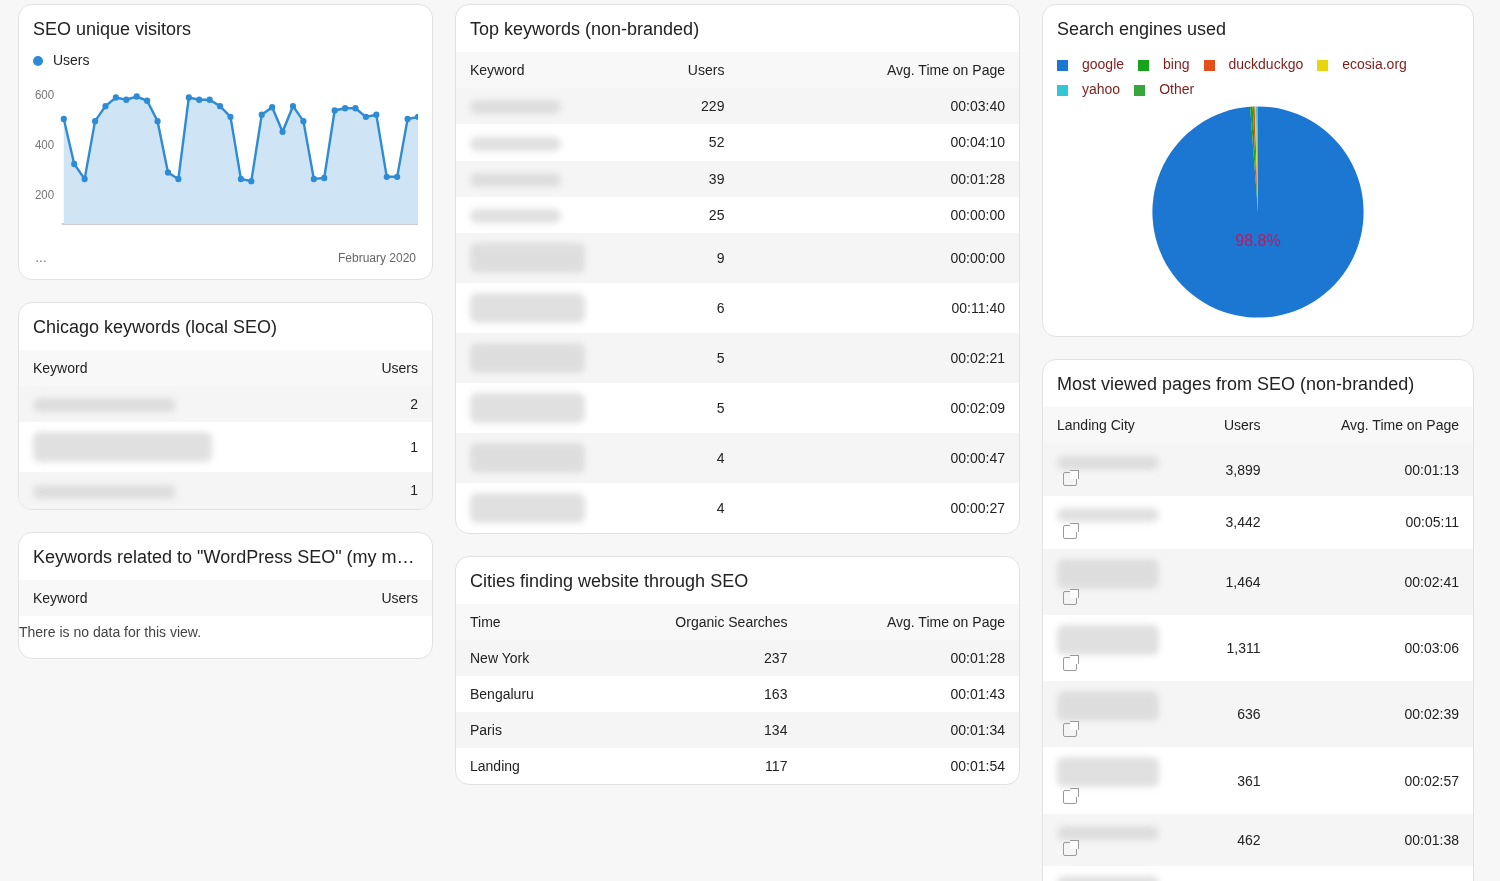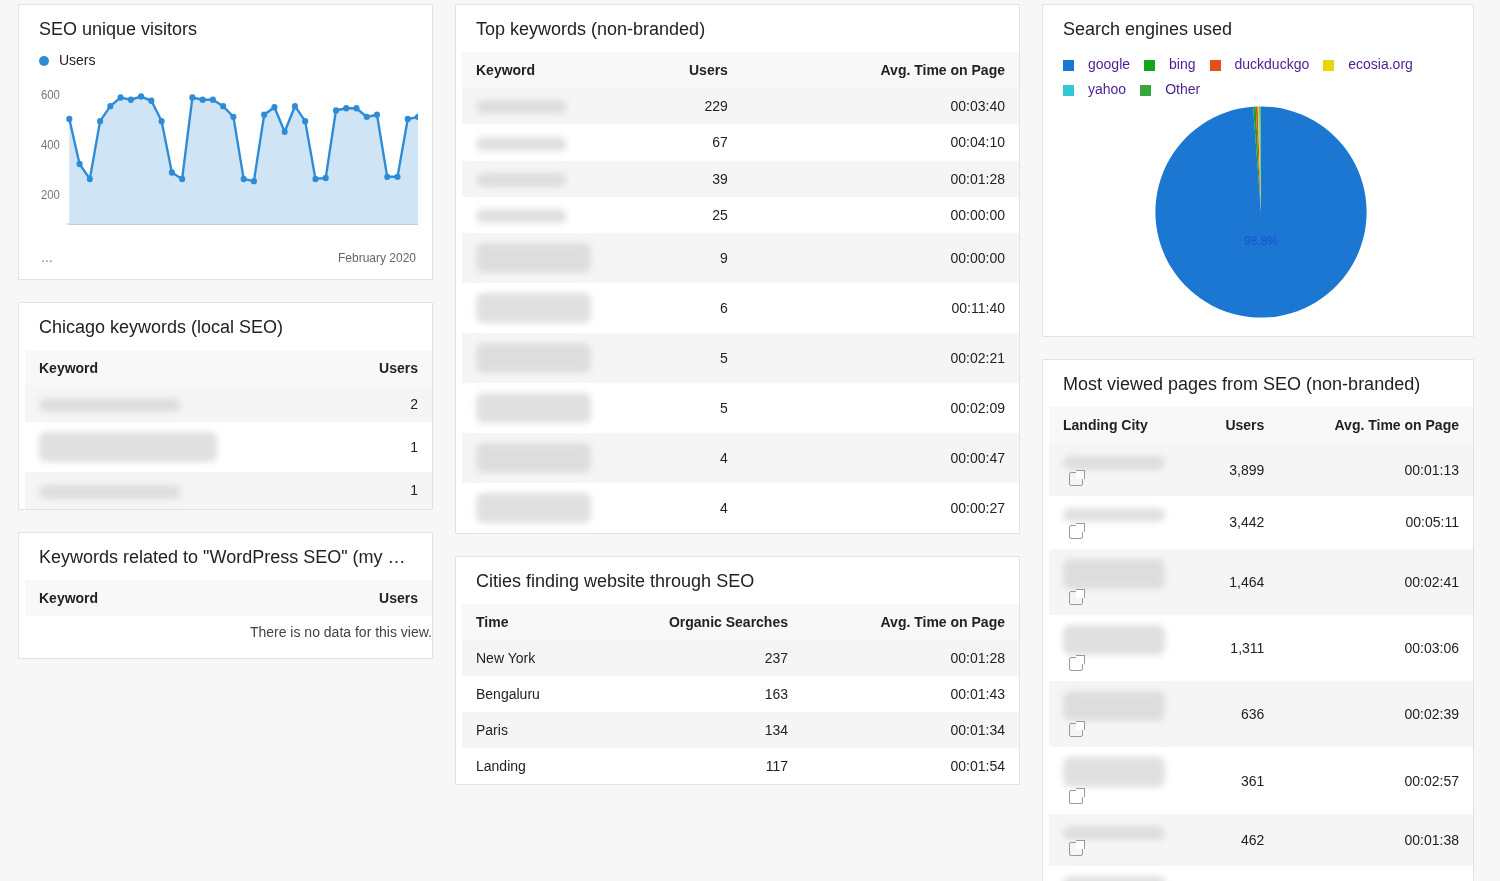--- a/index.html
+++ b/index.html
@@ -24,60 +24,59 @@
     display:grid;
     grid-template-columns: 415px 565px 432px;
     gap:22px;
     padding:4px 18px 0 18px;
     width:1500px;
   }
   .col{display:flex;flex-direction:column;gap:22px;min-width:0;}
   .card{
     background:var(--card);
     border:1px solid var(--border);
-    border-radius:1px;
+    border-radius:14px;
     overflow:hidden;
-    padding-left:6px;
   }
   .card-title{
     font-size:18px;
     padding:14px 14px 12px 14px;
   }
   table{width:100%;border-collapse:collapse;}
   th,td{padding:10px 14px;text-align:left;}
-  th{font-weight:700;}
+  th{font-weight:400;}
   th.right, td.right{text-align:right;}
   tbody tr:nth-child(odd){background:var(--row);}
   .blurred{
     display:inline-block;
     background:#d6d6d6;
     height:14px;
     width:70%;
     border-radius:7px;
     filter:blur(3px);
     opacity:.75;
     vertical-align:middle;
   }
   .blurred.tall{height:30px;}
   .blurred.long{width:88%;}
-  .nodata{padding:8px 0 18px 0;text-align:right;color:#444;}
+  .nodata{padding:8px 0 18px 0;text-align:left;color:#444;}
 
   
   .lc-wrap{padding:0 14px 10px 14px;}
   .legend-dot{display:inline-block;width:10px;height:10px;border-radius:50%;background:#2e8bd6;margin-right:6px;vertical-align:middle;}
   .legend-swatch{display:inline-block;width:11px;height:11px;margin-right:5px;vertical-align:middle;}
   .lc-svg{width:100%;height:170px;}
   .lc-axis{font-size:12px;color:var(--muted);display:flex;justify-content:space-between;padding:4px 2px 4px 2px;}
 
   
   .pie-wrap{padding:0 14px 14px 14px;position:relative;}
   .pie{width:220px;height:220px;margin:0 auto;display:block;}
-  .pie-legend{font-size:14px;color:#4c1d95;line-height:1.8;}
+  .pie-legend{font-size:14px;color:#7f1d1d;line-height:1.8;}
   .pie-legend span{white-space:nowrap;margin-right:14px;display:inline-block;}
-  .pie-label{position:absolute;left:50%;top:63%;transform:translate(-50%,-50%);color:#1d4ed8;font-size:12px;}
+  .pie-label{position:absolute;left:50%;top:63%;transform:translate(-50%,-50%);color:#be185d;font-size:16px;}
 
   .ext-icon{display:inline-block;width:14px;height:14px;border:1.5px solid #9a9a9a;border-radius:2px;position:relative;vertical-align:middle;margin-left:6px;}
   .ext-icon::after{content:"";position:absolute;width:8px;height:8px;border-top:1.5px solid #9a9a9a;border-right:1.5px solid #9a9a9a;right:-3px;top:-3px;background:#fff;}
 
   thead tr{background:var(--header-bg);}
 </style>
 </head>
 <body>
 
 <div class="page">
@@ -197,21 +196,21 @@
         </tr>
           </thead>
         <tbody id="topkw-body">
             <tr>
               <td><span class="blurred"></span></td>
               <td class="right">229</td>
               <td class="right">00:03:40</td>
             </tr>
             <tr>
               <td><span class="blurred"></span></td>
-              <td class="right">67</td>
+              <td class="right">52</td>
               <td class="right">00:04:10</td>
             </tr>
             <tr>
               <td><span class="blurred"></span></td>
               <td class="right">39</td>
               <td class="right">00:01:28</td>
             </tr>
             <tr>
               <td><span class="blurred"></span></td>
               <td class="right">25</td>

